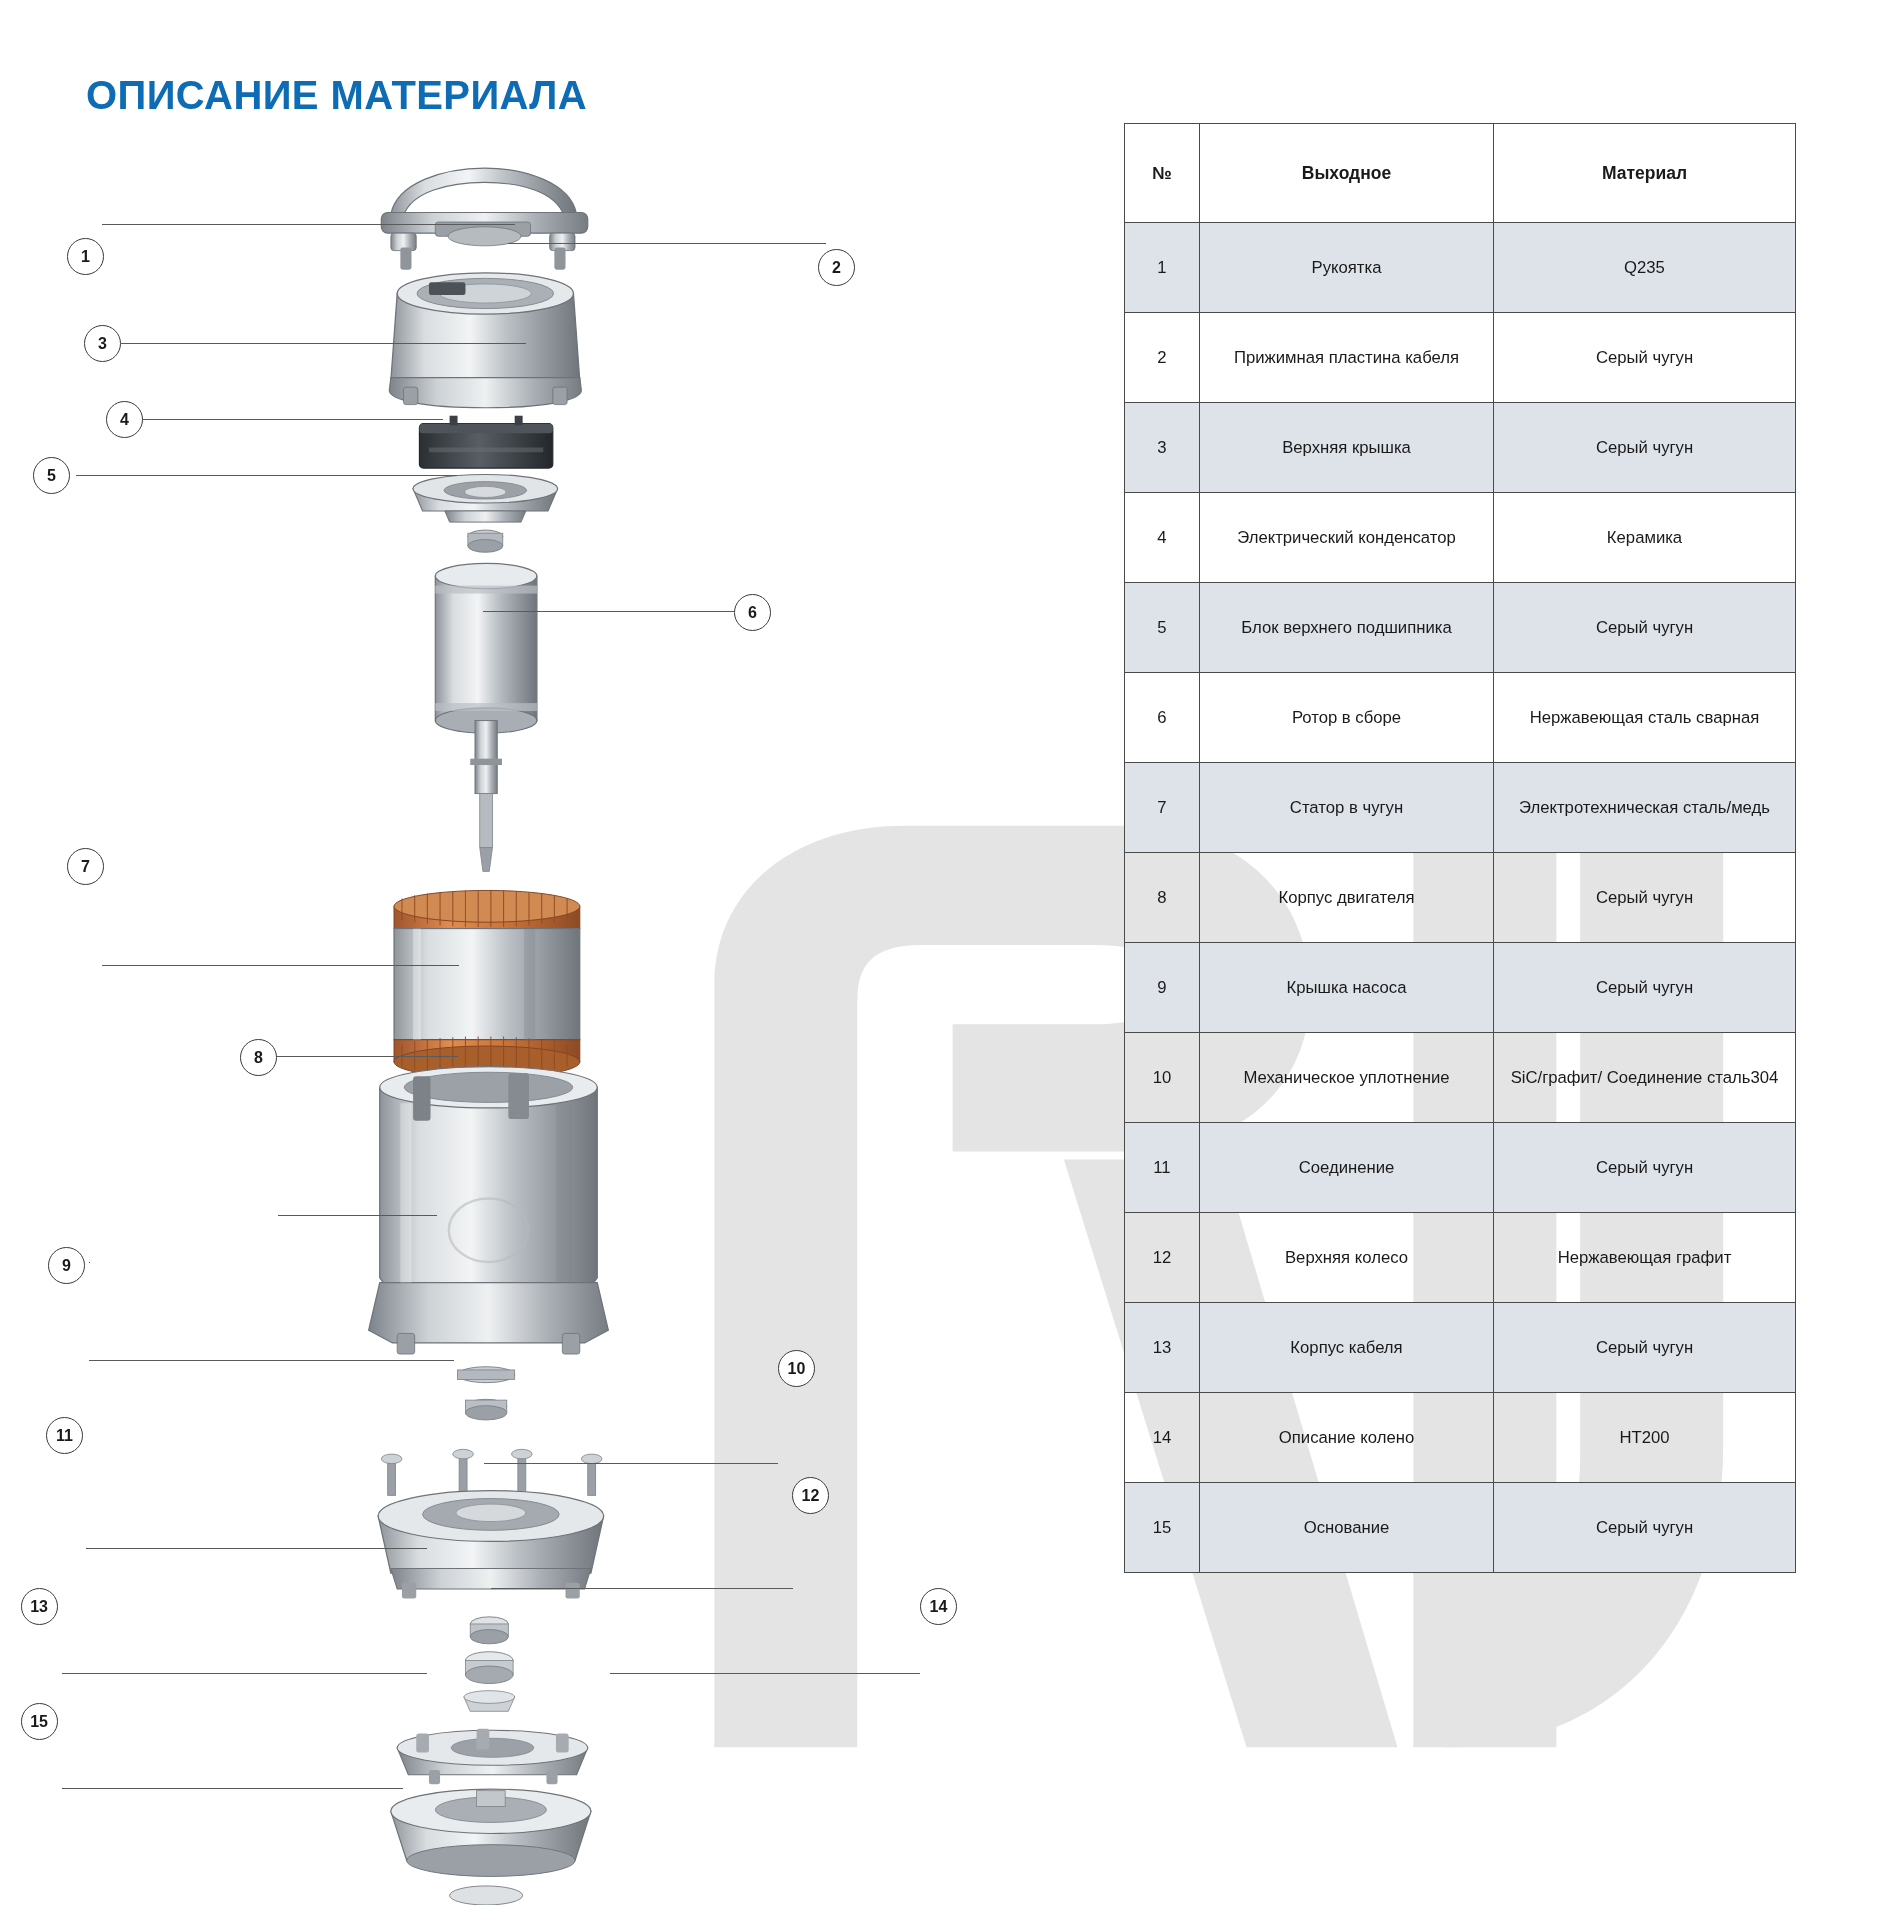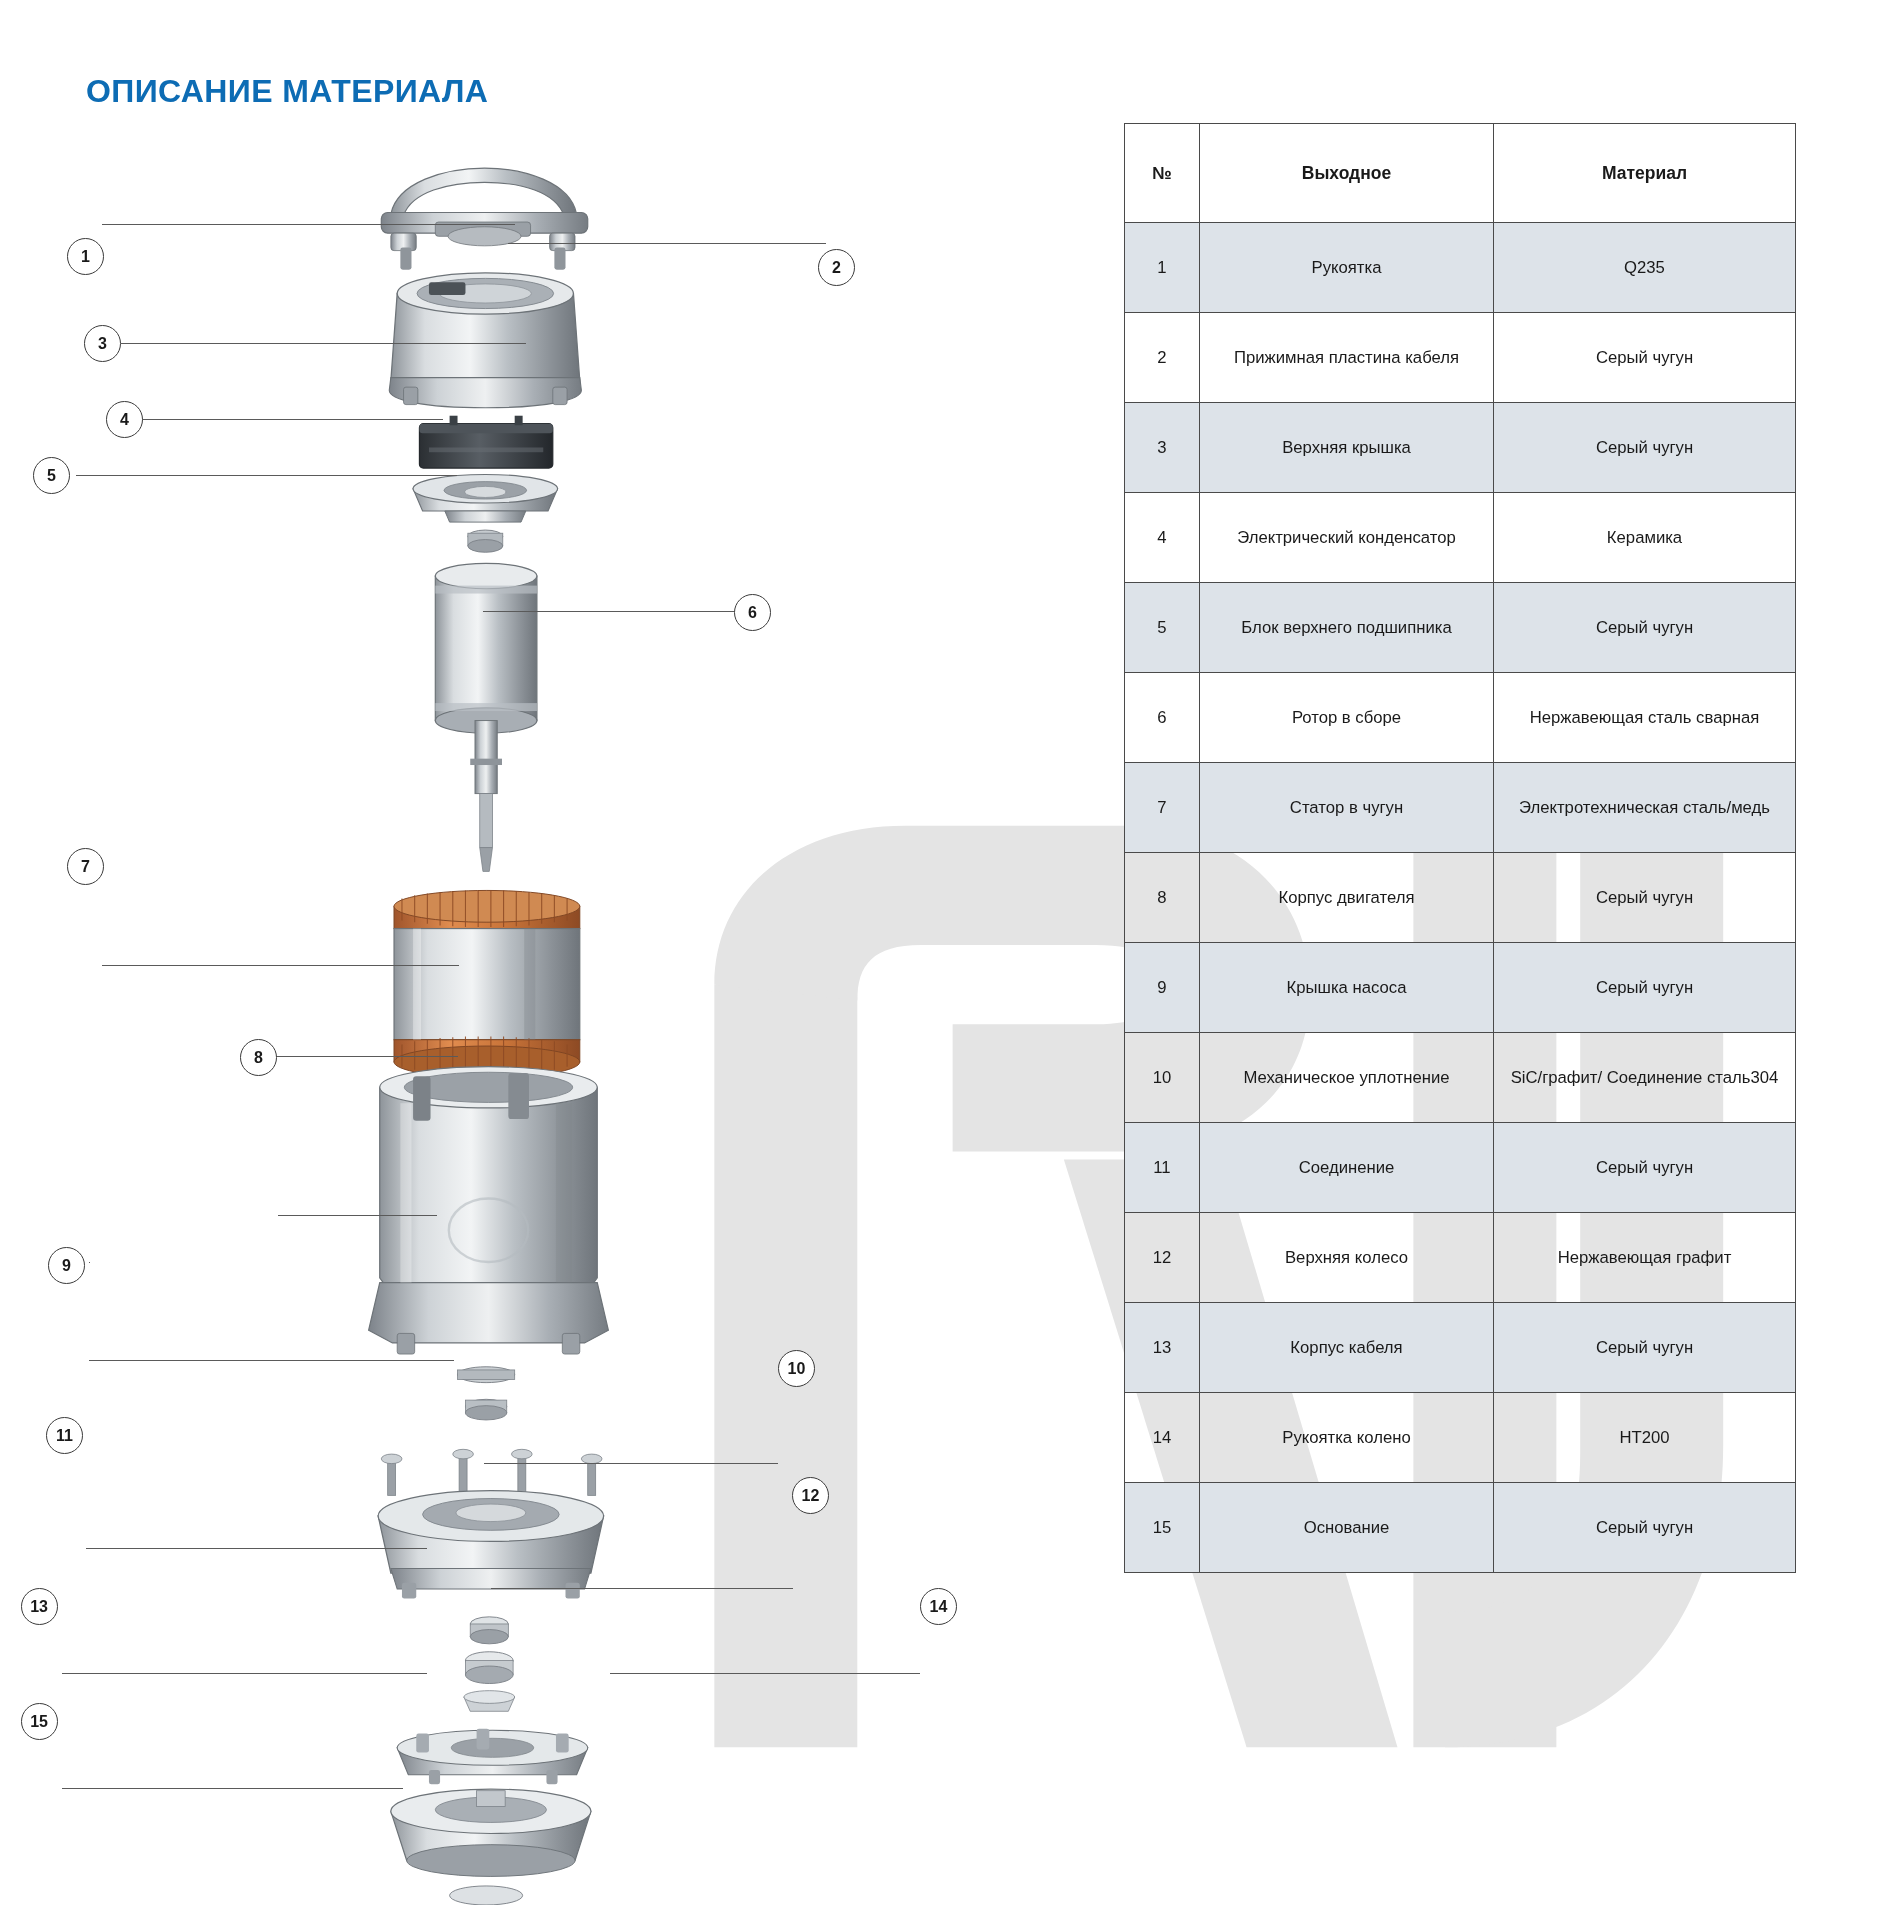--- a/index.html
+++ b/index.html
@@ -25,21 +25,21 @@
     pointer-events: none;
     z-index: 0;
     opacity: 1;
   }
 
   
   .page-title {
     position: absolute;
     left: 86px;
     top: 73px;
-    font-size: 32px;
+    font-size: 40px;
     font-weight: bold;
     color: #0d6cb4;
     letter-spacing: 0.4px;
     z-index: 5;
   }
 
   
   .mat-table-wrap {
     position: absolute;
     left: 1124px;
@@ -441,21 +441,21 @@
         <td>Верхняя колесо</td>
         <td>Нержавеющая графит</td>
       </tr>
       <tr class="alt">
         <td>13</td>
         <td>Корпус кабеля</td>
         <td>Серый чугун</td>
       </tr>
       <tr>
         <td>14</td>
-        <td>Рукоятка колено</td>
+        <td>Описание колено</td>
         <td>HT200</td>
       </tr>
       <tr class="alt">
         <td>15</td>
         <td>Основание</td>
         <td>Серый чугун</td>
       </tr>
     </tbody>
   </table>
 </div>

